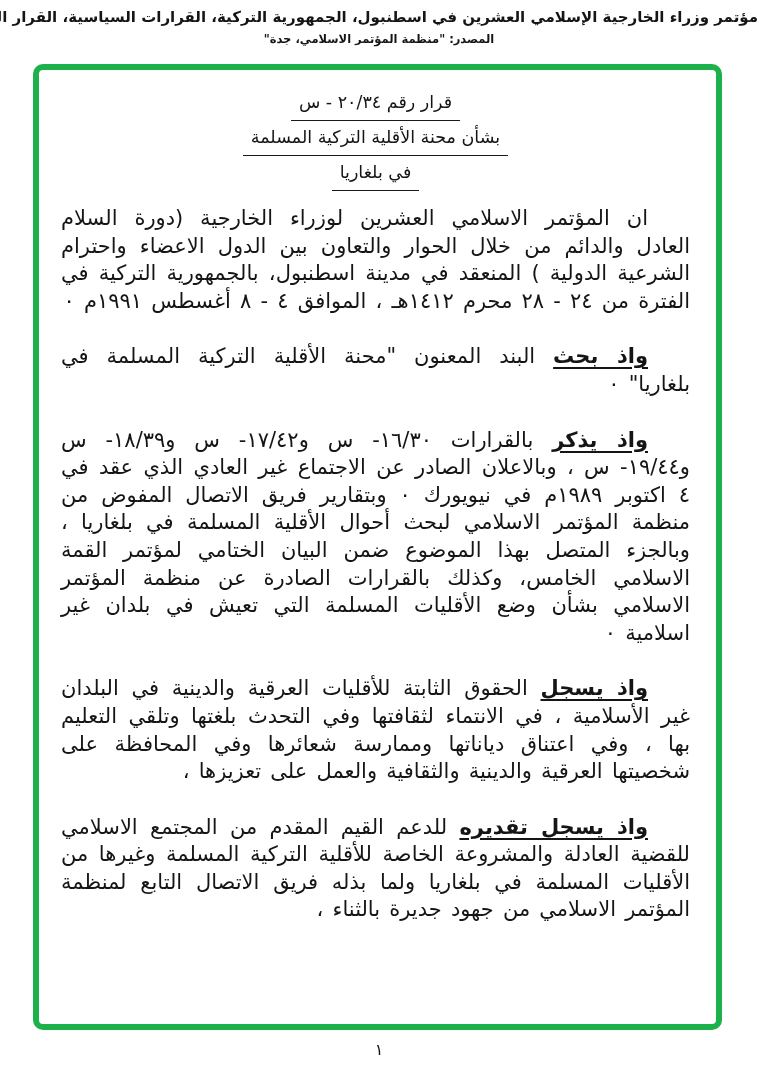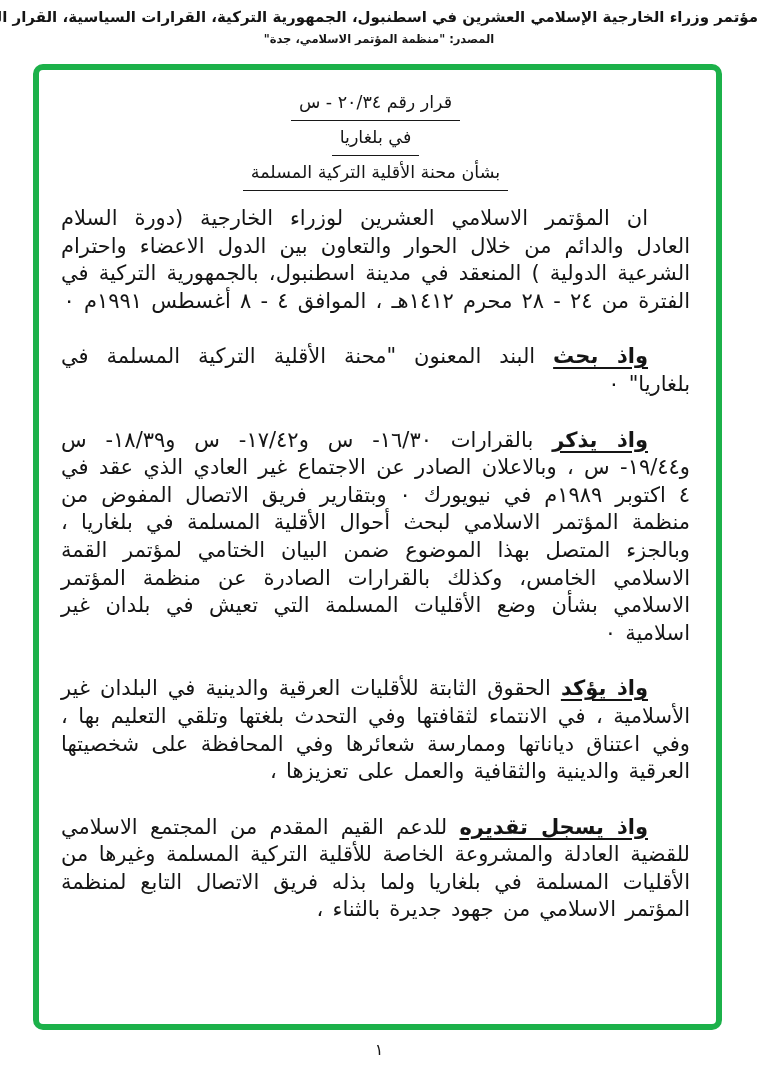--- a/index.html
+++ b/index.html
@@ -96,41 +96,41 @@
   <div class="header-line2">المصدر: "منظمة المؤتمر الاسلامي، جدة"</div>
 </div>
 
 <div class="frame">
 
   <div class="title-block">
     <div class="title-line">
       <span class="u">قرار رقم ٢٠/٣٤ - س</span>
     </div>
     <div class="title-line">
-      <span class="u">في بلغاريا</span>
+      <span class="u">بشأن محنة الأقلية التركية المسلمة</span>
     </div>
     <div class="title-line">
-      <span class="u">بشأن محنة الأقلية التركية المسلمة</span>
+      <span class="u">في بلغاريا</span>
     </div>
   </div>
 
   <p class="para">
     <span class="lead"></span><span>ان المؤتمر الاسلامي العشرين لوزراء الخارجية (دورة السلام العادل والدائم من خلال الحوار والتعاون بين الدول الاعضاء واحترام الشرعية الدولية ) المنعقد في مدينة اسطنبول، بالجمهورية التركية في الفترة من ٢٤ - ٢٨ محرم ١٤١٢هـ ، الموافق ٤ - ٨ أغسطس ١٩٩١م ٠</span>
   </p>
 
   <p class="para">
     <span class="lead">واذ بحث</span><span> البند المعنون "محنة الأقلية التركية المسلمة في بلغاريا" ٠</span>
   </p>
 
   <p class="para">
     <span class="lead">واذ يذكر</span><span> بالقرارات ١٦/٣٠- س و١٧/٤٢- س و١٨/٣٩- س و١٩/٤٤- س ، وبالاعلان الصادر عن الاجتماع غير العادي الذي عقد في ٤ اكتوبر ١٩٨٩م في نيويورك ٠ وبتقارير فريق الاتصال المفوض من منظمة المؤتمر الاسلامي لبحث أحوال الأقلية المسلمة في بلغاريا ، وبالجزء المتصل بهذا الموضوع ضمن البيان الختامي لمؤتمر القمة الاسلامي الخامس، وكذلك بالقرارات الصادرة عن منظمة المؤتمر الاسلامي بشأن وضع الأقليات المسلمة التي تعيش في بلدان غير اسلامية ٠</span>
   </p>
 
   <p class="para">
-    <span class="lead">واذ يؤكد</span><span> الحقوق الثابتة للأقليات العرقية والدينية في البلدان غير الأسلامية ، في الانتماء لثقافتها وفي التحدث بلغتها وتلقي التعليم بها ، وفي اعتناق دياناتها وممارسة شعائرها وفي المحافظة على شخصيتها العرقية والدينية والثقافية والعمل على تعزيزها ،</span>
+    <span class="lead">واذ يسجل</span><span> الحقوق الثابتة للأقليات العرقية والدينية في البلدان غير الأسلامية ، في الانتماء لثقافتها وفي التحدث بلغتها وتلقي التعليم بها ، وفي اعتناق دياناتها وممارسة شعائرها وفي المحافظة على شخصيتها العرقية والدينية والثقافية والعمل على تعزيزها ،</span>
   </p>
 
   <p class="para last">
     <span class="lead">واذ يسجل تقديره</span><span> للدعم القيم المقدم من المجتمع الاسلامي للقضية العادلة والمشروعة الخاصة للأقلية التركية المسلمة وغيرها من الأقليات المسلمة في بلغاريا ولما بذله فريق الاتصال التابع لمنظمة المؤتمر الاسلامي من جهود جديرة بالثناء ،</span>
   </p>
 
 </div>
 
 <div class="pageno">١</div>
 

